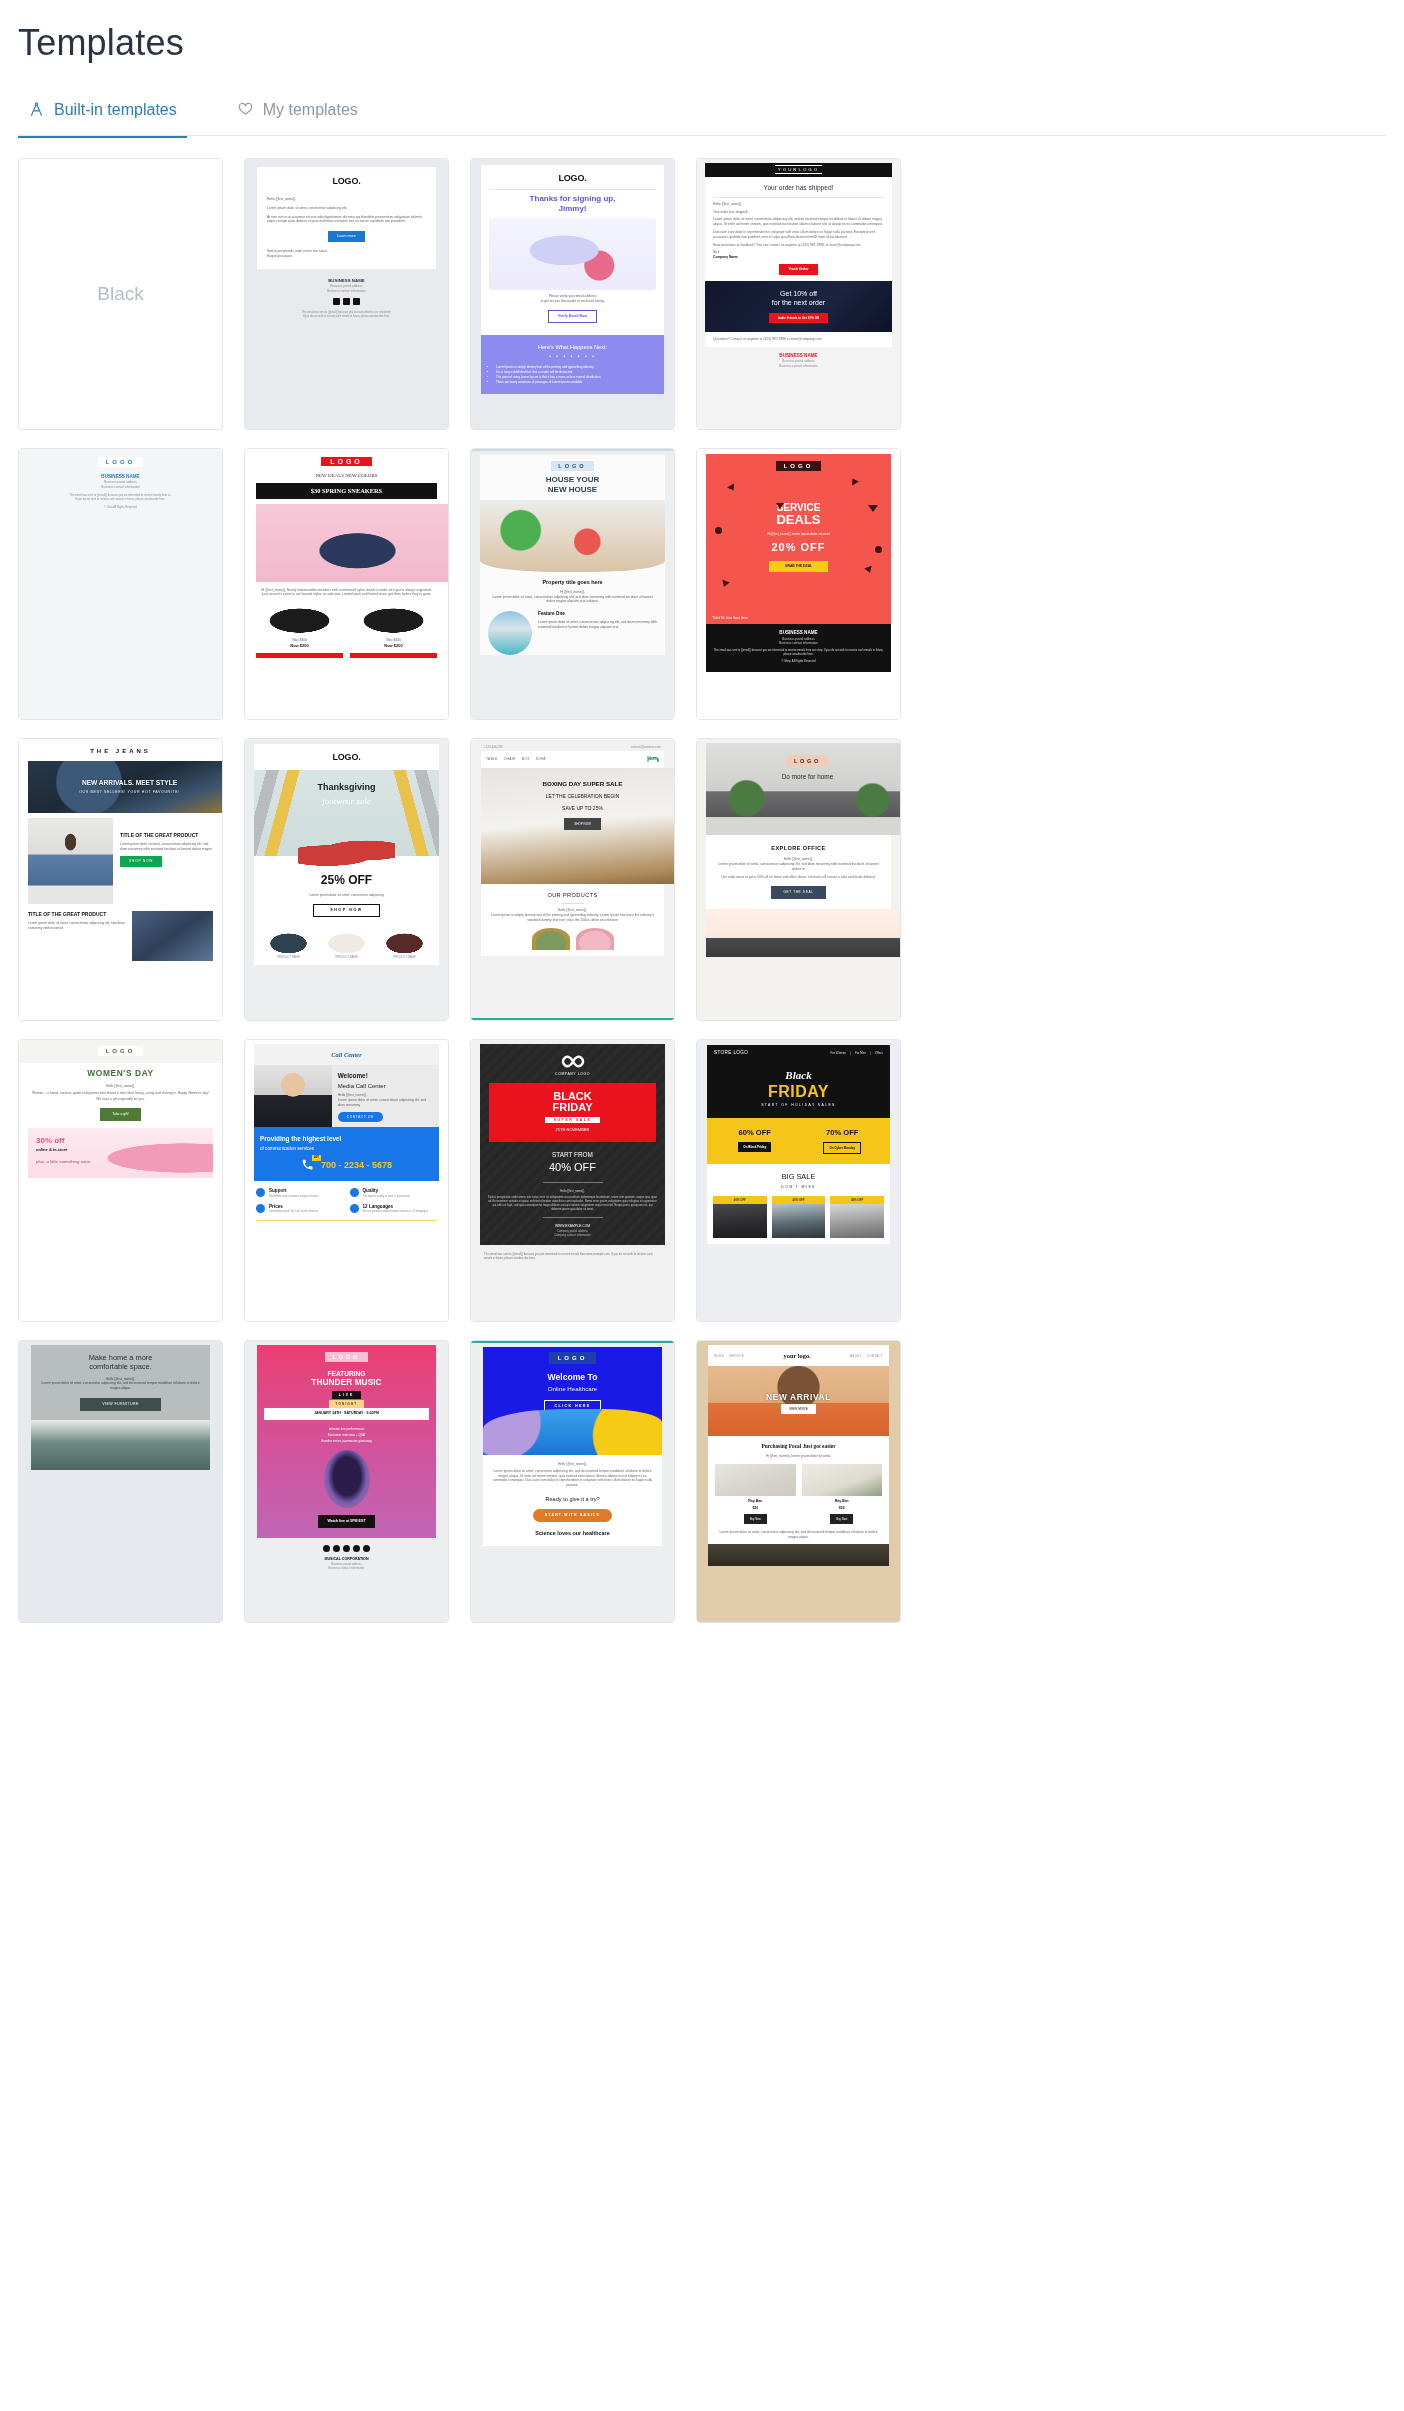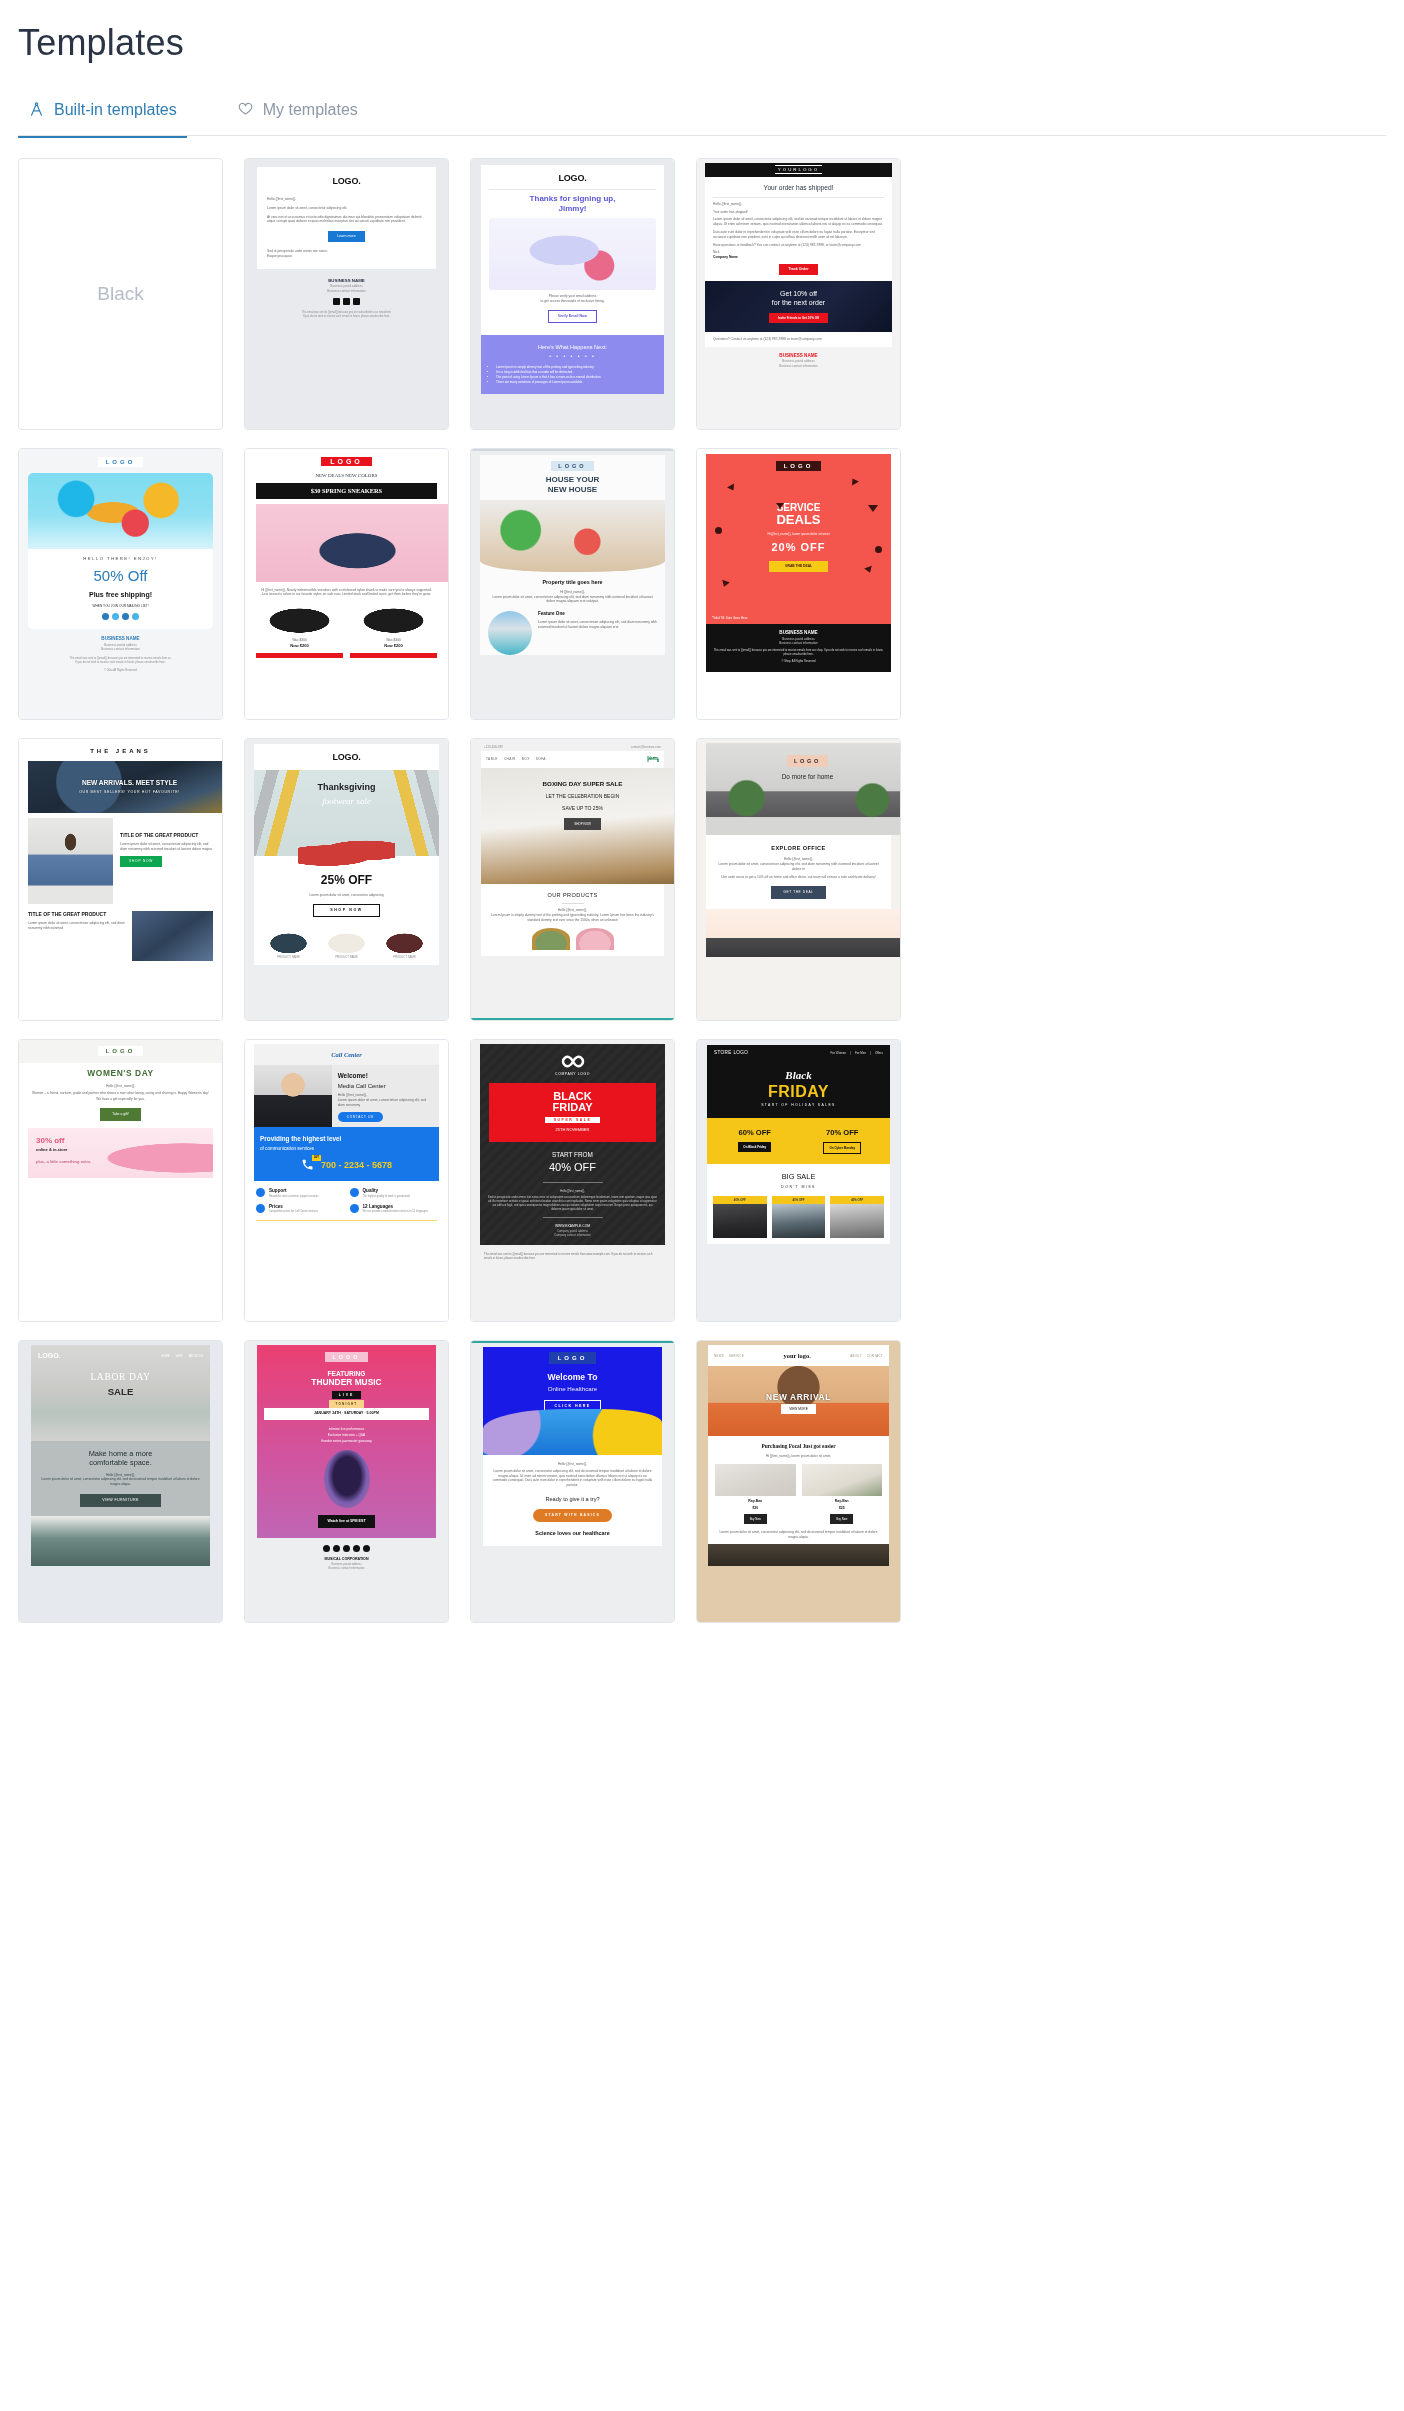--- a/index.html
+++ b/index.html
@@ -274,40 +274,20 @@
           <div class="tiny2">Business contact information</div>
         </div>
       </div>
     </div>
 
     <div class="card">
       <div class="mail" style="background:#f4f5f7;">
         <div class="ctr" style="padding-top:9px">
           <span style="background:#fff;padding:2px 8px;letter-spacing:3px;font-size:6px;font-weight:700;color:#2b7bb9">LOGO</span>
         </div>
-        <div style="margin:6px 9px 0 9px;background:#fff;border-radius:5px;overflow:hidden">
-          <div class="ph" style="height:76px;background:
-              radial-gradient(circle at 26% 34%, #1fb6e8 0 12%, transparent 13%),
-              radial-gradient(circle at 72% 36%, #f5b829 0 12%, transparent 13%),
-              radial-gradient(circle at 58% 66%, #e8454f 0 11%, transparent 12%),
-              radial-gradient(ellipse at 46% 52%, #f0a92b 0 18%, transparent 19%),
-              linear-gradient(180deg,#7fdcf0 0%,#8fe0f2 55%,#d8f4fb 100%);"></div>
-          <div class="ctr" style="padding:7px 6px 9px">
-            <div style="font-size:4.3px;letter-spacing:1.4px;color:#444">HELLO THERE! ENJOY!</div>
-            <div style="font-size:15px;color:#2b7bb9;margin:3px 0">50% Off</div>
-            <div style="font-size:7px;font-weight:700;color:#111">Plus free shipping!</div>
-            <div style="font-size:3.2px;margin-top:4px;color:#333">WHEN YOU JOIN OUR MAILING LIST!</div>
-            <div class="soc" style="margin-top:5px">
-              <i class="c" style="background:#2b7bb9"></i>
-              <i class="c" style="background:#4ab3e8"></i>
-              <i class="c" style="background:#2b7bb9"></i>
-              <i class="c" style="background:#4ab3e8"></i>
-            </div>
-          </div>
-        </div>
         <div class="ctr" style="padding:7px 10px 0">
           <div style="font-size:4.6px;font-weight:700;color:#2b7bb9">BUSINESS NAME</div>
           <div class="tiny2">Business postal address</div>
           <div class="tiny2">Business contact information</div>
           <div style="height:5px"></div>
           <div class="tiny2" style="font-size:2.7px">This email was sent to {{email}} because you are interested to receive emails from us.</div>
           <div class="tiny2" style="font-size:2.7px">If you do not wish to receive such emails in future, please unsubscribe here.</div>
           <div style="height:4px"></div>
           <div class="tiny2" style="font-size:2.7px">© 20xx All Rights Reserved</div>
         </div>
@@ -680,34 +660,20 @@
               <div class="ph bfmodel3" style="height:34px"></div>
             </div>
           </div>
         </div>
       </div>
     </div>
 
     <div class="card tall">
       <div class="mail" style="background:#e6e9ed">
         <div style="margin:4px 12px 0 12px">
-          <div class="ph labor" style="height:96px;position:relative;padding:6px 7px">
-            <div style="display:flex;justify-content:space-between;align-items:center">
-              <span style="font-size:7px;font-weight:800;color:#fff">LOGO.</span>
-              <span style="display:flex;gap:6px;font-size:2.8px;color:#fff">
-                <span>HOME</span>
-                <span>VIEW</span>
-                <span>ABOUT US</span>
-              </span>
-            </div>
-            <div style="text-align:center;margin-top:9px">
-              <div style="font-family:'Liberation Serif',serif;font-size:9.6px;color:#fff;letter-spacing:.6px">LABOR DAY</div>
-              <div style="font-size:9.6px;font-weight:700;color:#2c2c2c;margin-top:1px">SALE</div>
-            </div>
-          </div>
           <div style="background:#b8bdbe;text-align:center;padding:8px 8px 9px">
             <div style="font-size:7.4px;color:#1d2b2a;line-height:1.25">
               <div>Make home a more</div>
               <div>comfortable space.</div>
             </div>
             <div class="tiny" style="color:#3a4a48;margin-top:5px">Hello {{first_name}},</div>
             <div class="tiny" style="color:#3a4a48">Lorem ipsum dolor sit amet, consectetur adipiscing elit, sed do eiusmod tempor incididunt ut labore et dolore magna aliqua.</div>
             <div style="margin-top:7px"><span class="btn" style="background:#3d4f4c;font-size:3.6px;padding:4px 22px;letter-spacing:.4px">VIEW FURNITURE</span></div>
           </div>
           <div class="ph laborbot" style="height:50px"></div>

